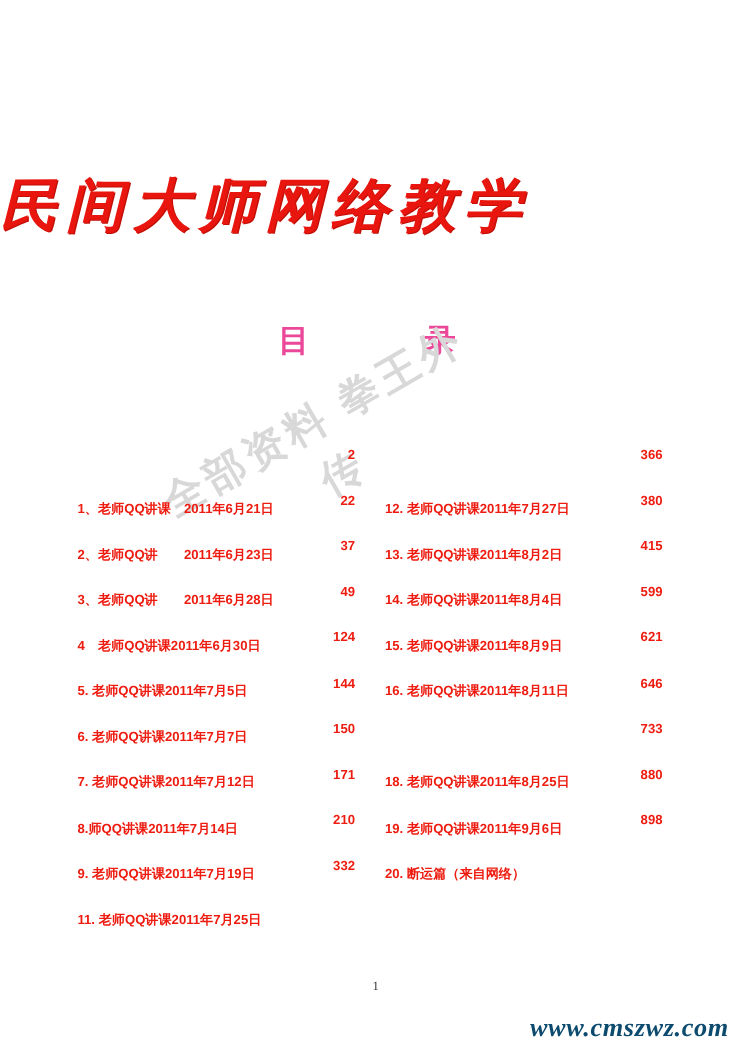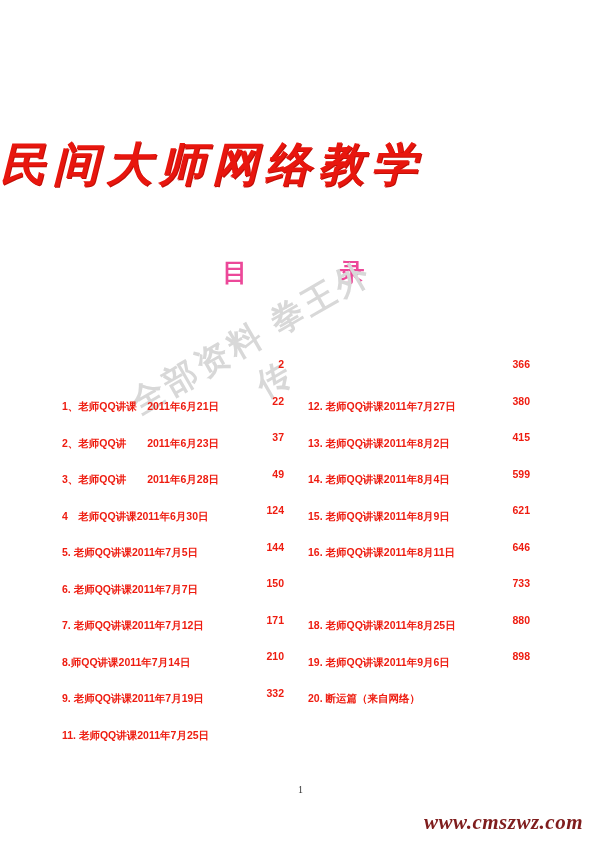--- a/index.html
+++ b/index.html
@@ -115,21 +115,21 @@
   }
   
   #footer-url {
     position: absolute;
     right: 18px;
     top: 810px;
     font-family: "Liberation Serif", serif;
     font-size: 21px;
     font-weight: bold;
     font-style: italic;
-    color: #7f1d1d;
+    color: #0c4a6e;
     letter-spacing: 0.5px;
   }
 </style>
 </head>
 <body>
 
 <div id="page">
 
   <div id="doc-title">民间大师网络教学</div>
 

